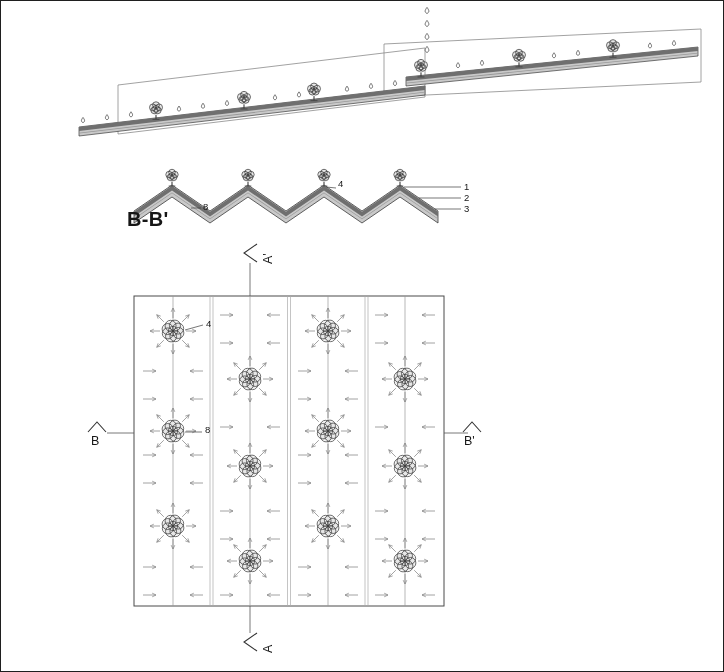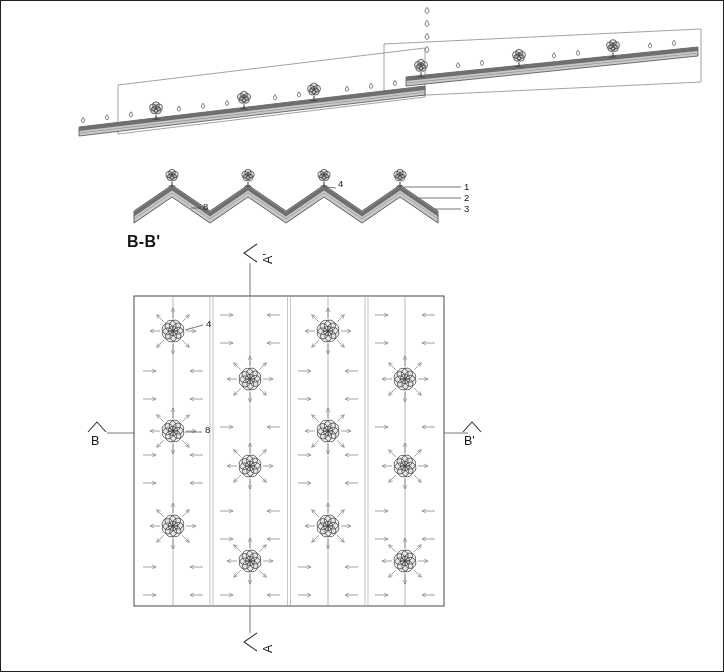--- a/index.html
+++ b/index.html
@@ -4,21 +4,21 @@
 <style>
   html,body{margin:0;padding:0;background:#ffffff;}
   #canvas{position:relative;width:724px;height:672px;background:#ffffff;
     font-family:"Liberation Sans",sans-serif;overflow:hidden;box-sizing:border-box;
     border:1px solid #1f1f1f;}
   #drawing{position:absolute;left:0;top:0;display:block;}
   .lbl{position:absolute;color:#161616;line-height:1;white-space:nowrap;}
   .callout{font-size:9.5px;}
   .marker{font-size:12.5px;font-weight:500;}
   .rot{transform:rotate(-90deg);transform-origin:0 0;}
-  #lbl-bb{left:126px;top:233px;font-size:16px;font-weight:600;letter-spacing:.3px;}
+  #lbl-bb{left:126px;top:208px;font-size:20px;font-weight:600;letter-spacing:.3px;}
   #lbl-1{left:463px;top:181px;}
   #lbl-2{left:463px;top:192px;}
   #lbl-3{left:463px;top:203px;}
   #lbl-4s{left:337px;top:178px;}
   #lbl-8s{left:202px;top:201px;}
   #lbl-4p{left:205px;top:318px;}
   #lbl-8p{left:204px;top:424px;}
   #lbl-a-top{left:261px;top:263px;}
   #lbl-a-bot{left:261px;top:652px;}
   #lbl-b-left{left:90px;top:434px;}

